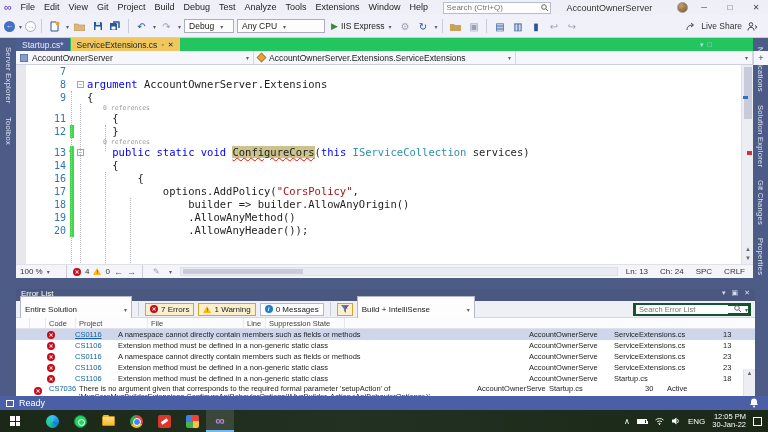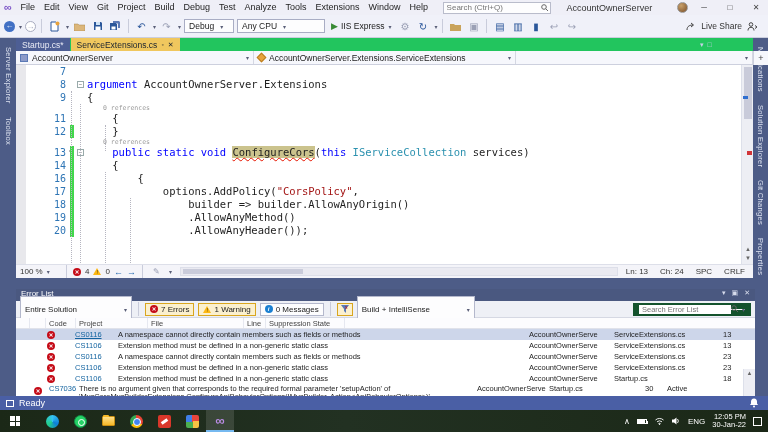--- a/index.html
+++ b/index.html
@@ -99,21 +99,21 @@
 
   
   .errpanel{position:absolute;left:16px;top:251px;width:739px;height:107px;background:#fff;display:flex;flex-direction:column;}
   .errhdr{height:12px;background:#4A5880;color:#FFF;font-size:8px;display:flex;padding:0 5px;flex:0 0 12px;}
   .errhdr .hicons{margin-left:auto;display:flex;gap:6px;font-size:7px;color:#D7DCEC;}
   .errtools{height:17px;background:#EEF0F6;border-bottom:1px solid #D5D8E3;display:flex;align-items:center;gap:4px;padding:0 4px;font-size:8px;flex:0 0 17px;}
   .etdd{border:1px solid #B4B8CC;background:#FDFDFE;height:13px;display:flex;align-items:center;padding:12px 4px;gap:5px;color:#222;}
   .etbtn{border:1px solid #D9A61F;background:#FBF0CE;height:13px;display:flex;align-items:center;padding:0 4px;gap:3px;color:#222;}
   .etbtn.plain{border:1px solid #B4B8CC;background:#FDFDFE;}
   .info-dot{width:8px;height:8px;border-radius:50%;background:#1B80D2;color:#fff;font-size:6px;font-style:italic;font-weight:bold;text-align:center;line-height:8px;}
-  .errsearch{margin-left:auto;position:relative;width:118px;height:13px;border:6px solid #14532d;background:#fff;display:flex;align-items:center;}
+  .errsearch{margin-left:auto;position:relative;width:118px;height:13px;border:3px solid #14532d;background:#fff;display:flex;align-items:center;}
   .errsearch input{border:0;width:92px;font-size:7.5px;padding:0 3px;color:#777;font-family:"Liberation Sans",sans-serif;outline:none;}
   .errsearch .mag{margin-left:auto;margin-right:2px;}
   .colhdr{height:11px;display:flex;font-size:7.5px;color:#444;border-bottom:1px solid #E0E2EA;flex:0 0 11px;background:#FCFCFE;}
   .colhdr .cell{border-right:1px solid #E6E8F0;padding:0 3px;line-height:11px;overflow:hidden;white-space:nowrap;}
   .rows{flex:1;overflow:hidden;position:relative;}
   .errrow{display:flex;font-size:7.5px;color:#1E1E1E;align-items:flex-start;}
   .errrow.single{height:11px;line-height:11px;gap:13px;}
   .errrow.double{height:16px;line-height:8px;padding-top:1px;}
   .errrow.sel{background:#CDD6EA;}
   .errrow .cell{padding:0 3px;overflow:hidden;white-space:nowrap;}

